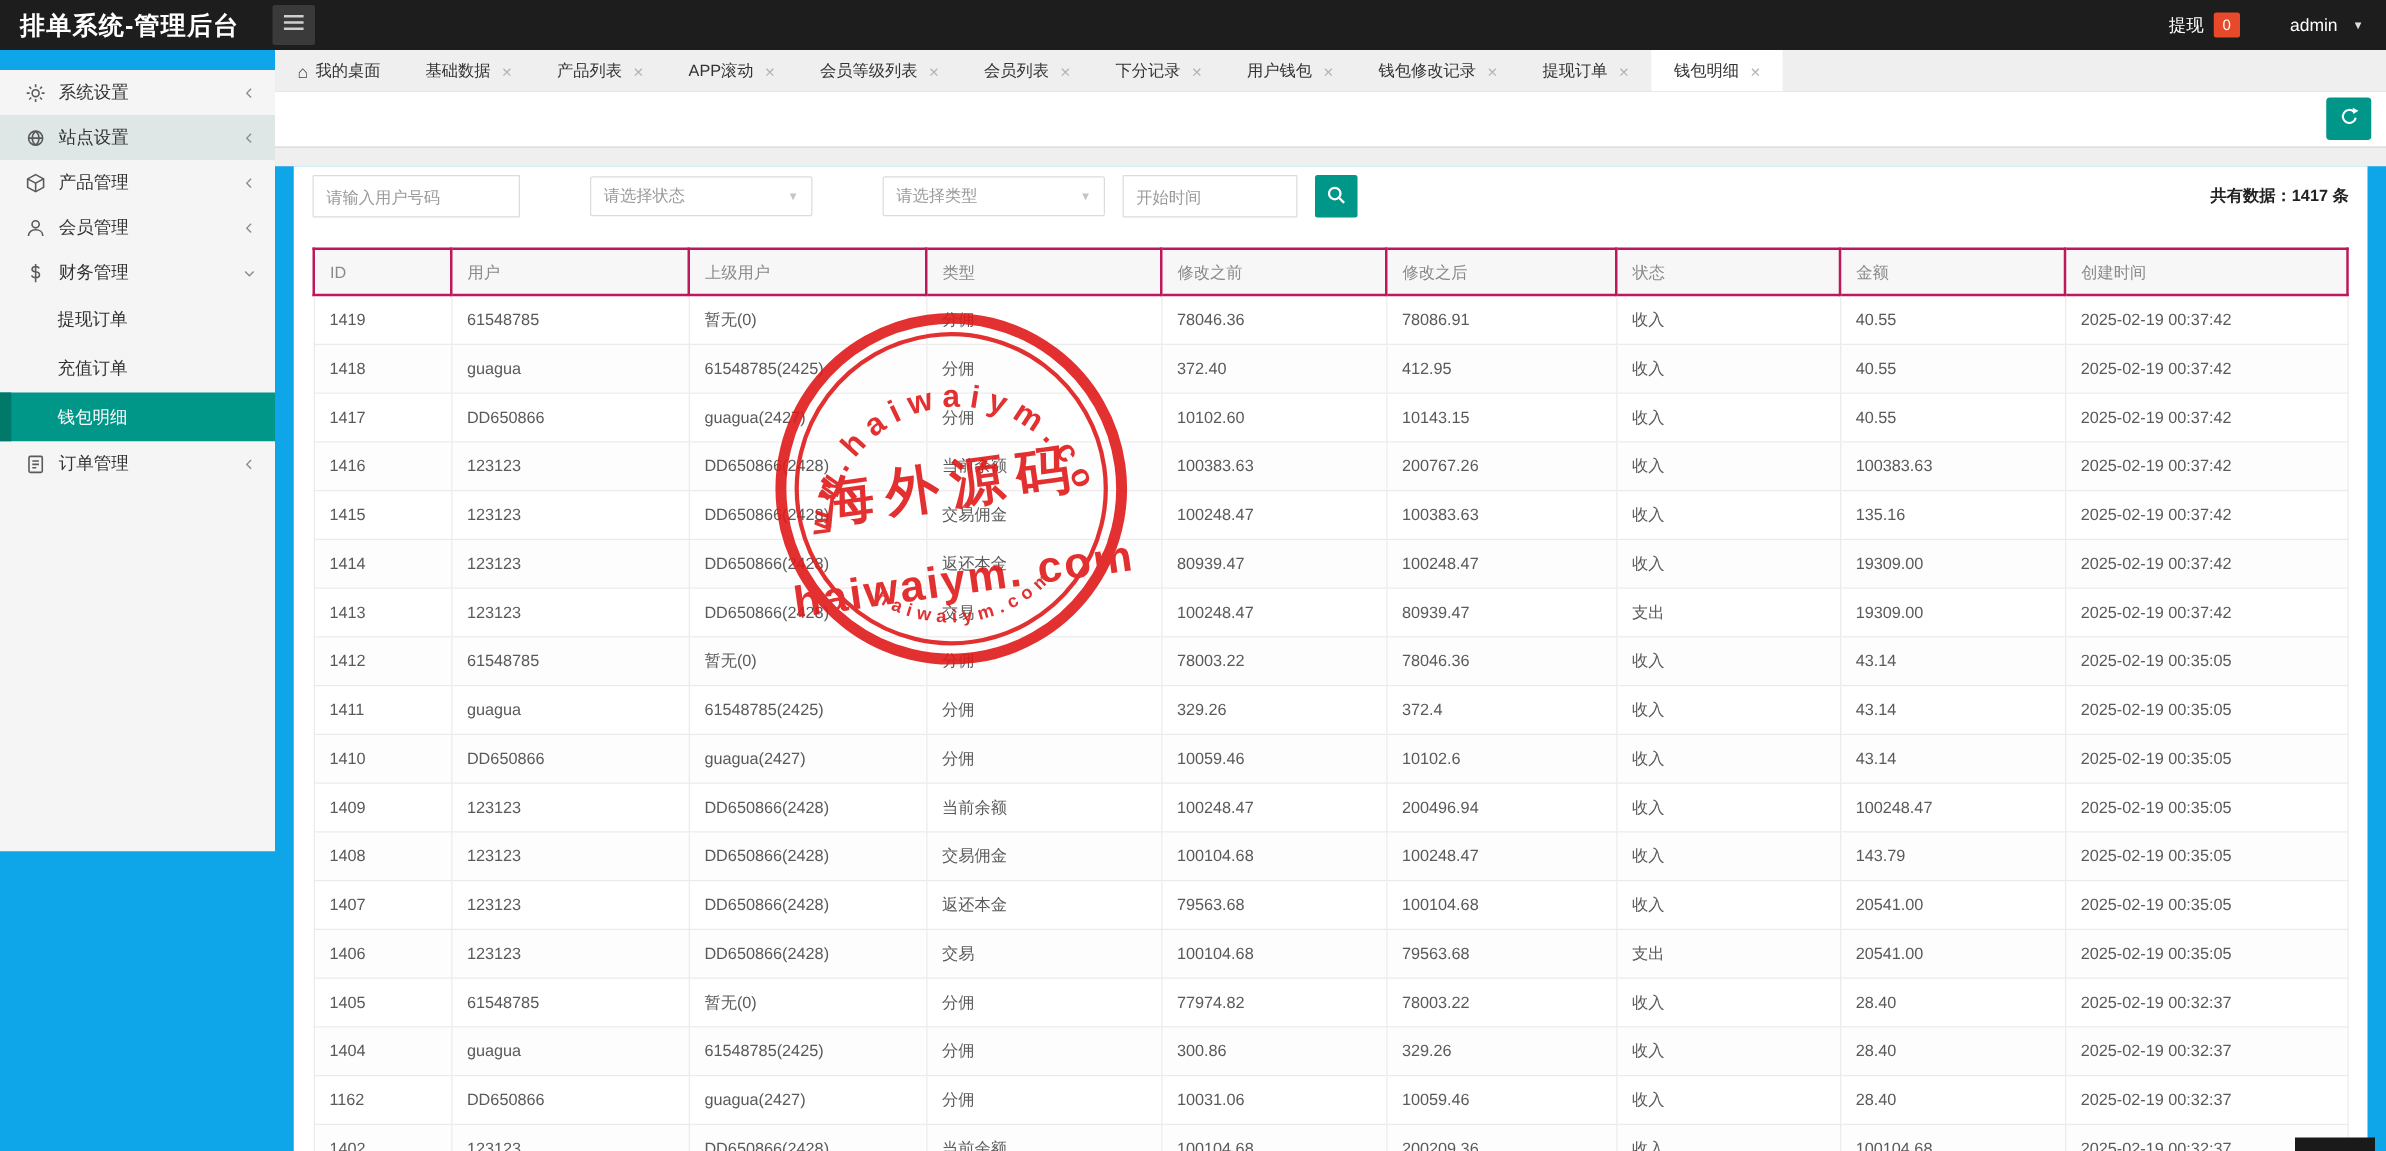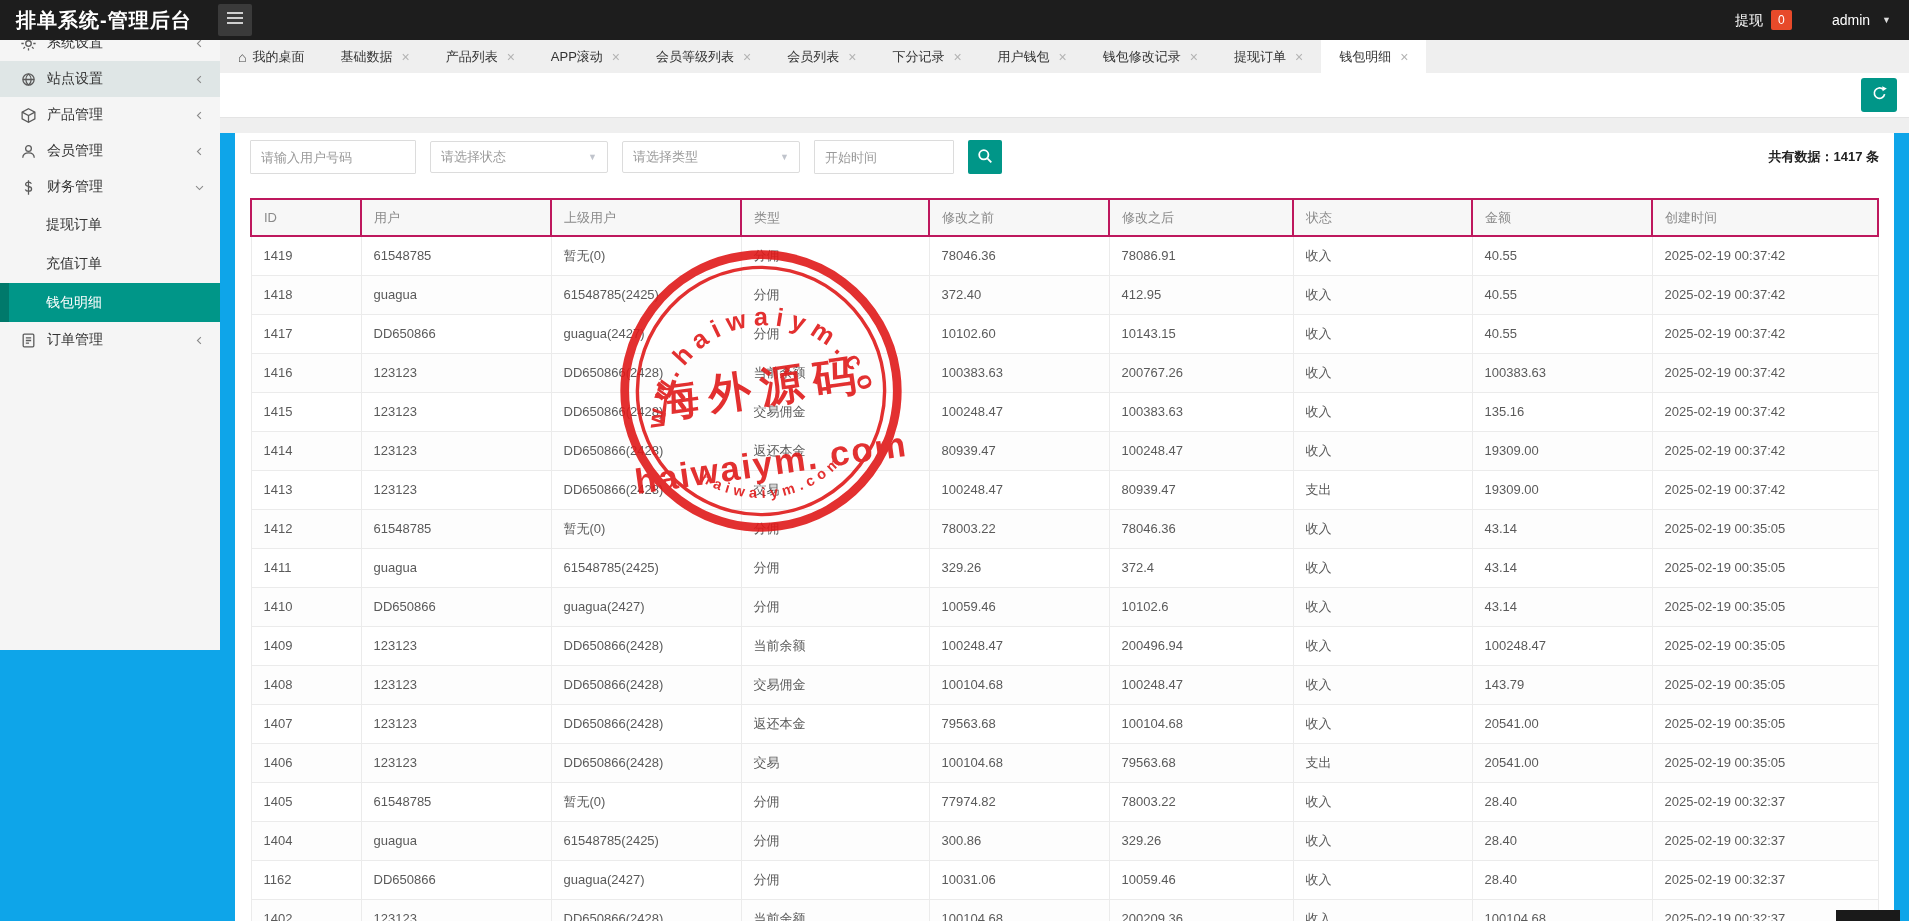--- a/index.html
+++ b/index.html
@@ -14,21 +14,21 @@
   .topbar{position:absolute;left:0;top:0;width:1909px;height:40px;background:#1d1d1d;display:flex;align-items:center;z-index:30;}
   .brand{color:#fff;font-size:20px;font-weight:bold;padding-left:16px;width:204px;letter-spacing:1px;white-space:nowrap;}
   .hamburger{width:34px;height:32px;background:#3a3a3a;border-radius:2px;display:flex;align-items:center;justify-content:center;cursor:pointer;margin-left:14px;}
   .topbar-right{margin-left:auto;display:flex;align-items:center;gap:14px;padding-right:18px;color:#fff;font-size:14px;}
   .withdraw{display:flex;align-items:flex-end;gap:8px;cursor:pointer;}
   .badge{min-width:21px;height:20px;padding:0 5px;background:var(--badge);color:#fff;border-radius:2px;font-size:12px;display:flex;align-items:center;justify-content:center;}
   .usermenu{display:flex;align-items:center;gap:12px;cursor:pointer;margin-left:26px;}
   .caret{font-size:9px;color:#ddd;}
 
   
-  .sidebar{position:absolute;left:0;top:25px;width:220px;height:625px;background:#f5f5f5;z-index:20;}
+  .sidebar{position:absolute;left:0;top:56px;width:220px;height:625px;background:#f5f5f5;z-index:20;}
   .side-item{height:36px;display:flex;align-items:center;padding:0 14px 0 20px;font-size:14px;color:#333;cursor:pointer;position:relative;}
   .side-item.hl{background:#dfe6e6;}
   .side-item .micon{width:17px;height:17px;color:#5a5a5a;margin-right:10px;flex:0 0 auto;display:flex;align-items:center;justify-content:center;}
   .side-item .chev{margin-left:auto;color:#8a8a8a;width:12px;height:12px;display:flex;align-items:center;}
   .sub-item{height:39px;display:flex;align-items:center;padding-left:46px;font-size:14px;color:#333;cursor:pointer;position:relative;}
   .sub-item.active{background:var(--accent);color:#fff;}
   .sub-item.active::before{content:"";position:absolute;left:0;top:0;bottom:0;width:9px;background:var(--accent-dark);}
 
   
   .main{position:absolute;left:220px;top:40px;width:1689px;height:881px;}
@@ -40,21 +40,21 @@
   .toolbar{height:45px;background:#fff;border-bottom:1px solid #e4e4e4;position:relative;}
   .refresh-btn{position:absolute;right:12px;top:5px;width:36px;height:34px;background:var(--accent);border:none;border-radius:3px;cursor:pointer;display:flex;align-items:center;justify-content:center;}
   .gap{height:15px;background:#efefef;}
 
   .panel{position:absolute;left:15px;right:15px;top:93px;bottom:0;background:#fff;padding:8px 15px 0 15px;overflow:hidden;}
   .filter-row{display:flex;align-items:center;gap:14px;height:32px;}
   .f-input{height:34px;border:1px solid #dcdcdc;border-radius:1px;padding:0 10px;font-size:13px;color:#333;font-family:inherit;outline:none;}
   .f-input::placeholder{color:#9a9a9a;}
   .f-user{width:166px;}
   .f-date{width:140px;}
-  .f-select{width:178px;height:32px;border:1px solid #dcdcdc;border-radius:2px;padding:11px 10px;font-size:13px;color:#9a9a9a;display:flex;align-items:center;justify-content:space-between;cursor:pointer;background:#fff;}
+  .f-select{width:178px;height:32px;border:1px solid #dcdcdc;border-radius:2px;padding:11px 10px;font-size:13px;color:#9a9a9a;display:flex;align-items:center;justify-content:space-between;cursor:pointer;background:#fff;margin-left:42px;}
   .f-select .arrow{color:#c0c4cc;font-size:9px;}
   .search-btn{width:34px;height:34px;background:var(--accent);border:none;border-radius:2px;cursor:pointer;display:flex;align-items:center;justify-content:center;}
   .total{margin-left:auto;font-size:13px;font-weight:bold;color:#222;}
 
   .table-wrap{margin-top:25px;}
   table{width:100%;border-collapse:collapse;table-layout:fixed;}
   th{height:37px;background:#f7f7f7;font-weight:normal;font-size:13px;color:#8a8a8a;text-align:left;padding:0 12px;border:2px solid #be185d;}
   td{height:39px;font-size:13px;color:#5a5a5a;padding:0 12px;border:1px solid #ebebeb;background:#fff;white-space:nowrap;overflow:hidden;}
   tr:nth-child(even) td{background:#fdfdfd;}
 

